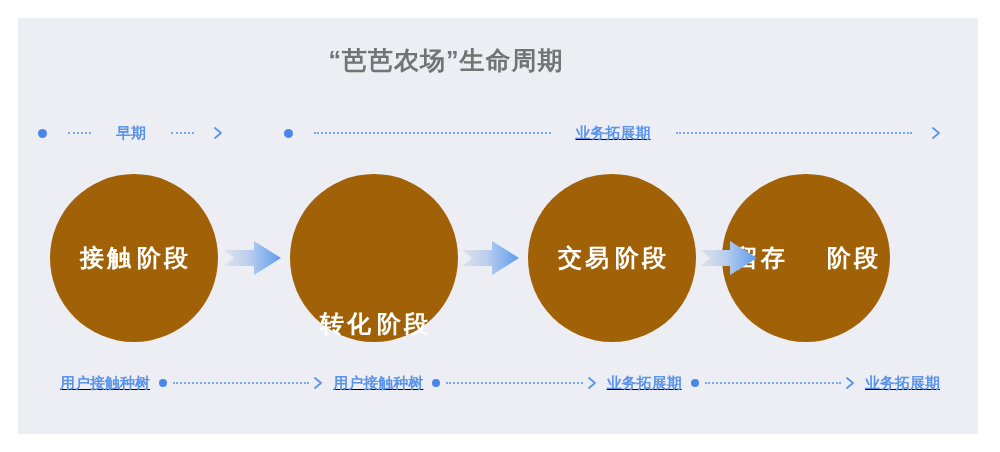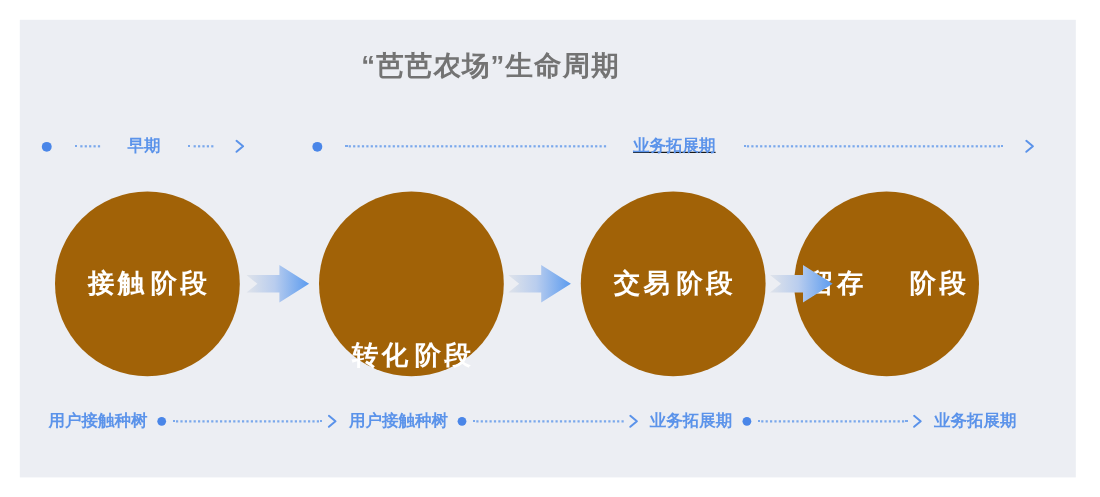--- a/index.html
+++ b/index.html
@@ -118,27 +118,28 @@
     width: 58px;
     height: 40px;
   }
   #flow-0 { left: 224px; }
   #flow-1 { left: 462px; }
   #flow-2 { left: 700px; }
 
   
   #actions {
     position: absolute;
-    left: 44px;
+    left: 60px;
     top: 370px;
     width: 880px;
     height: 26px;
     display: flex;
     align-items: center;
     justify-content: space-between;
+    text-decoration: underline;
   }
   .action-item {
     display: flex;
     align-items: center;
     flex: 0 0 auto;
   }
   .action-label {
     font-size: 15px;
     font-weight: bold;
     color: #5b93ea;

